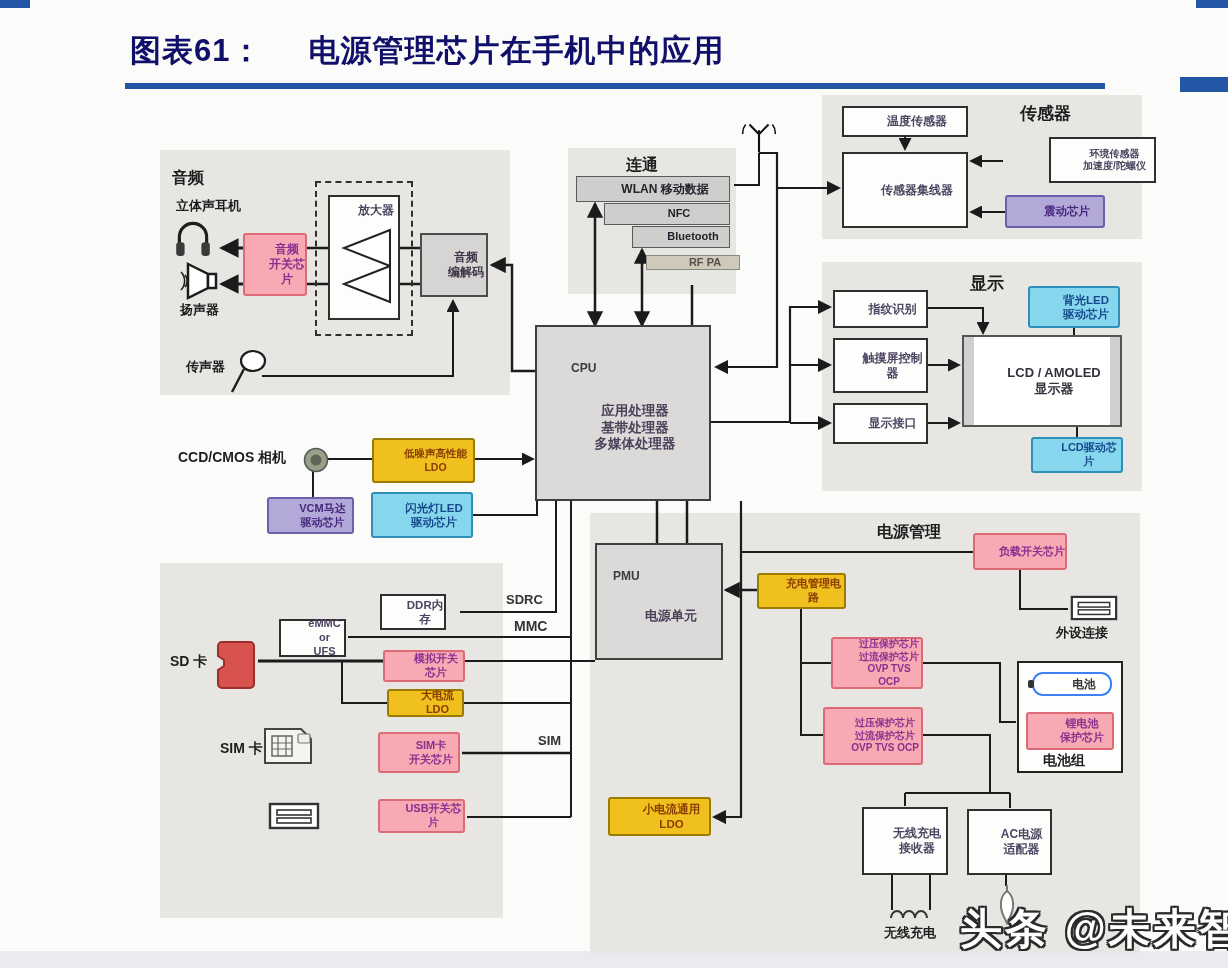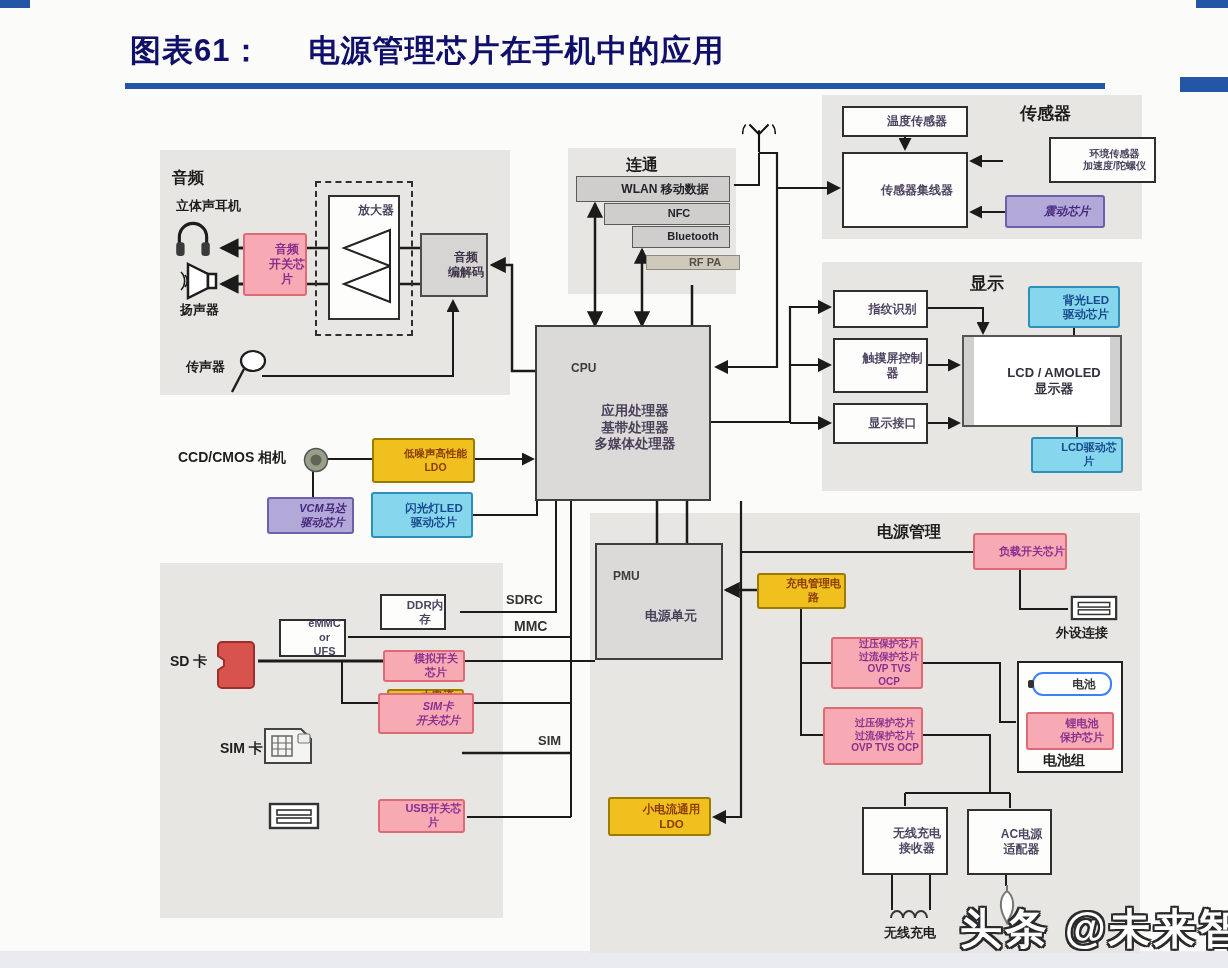--- a/index.html
+++ b/index.html
@@ -14,21 +14,21 @@
   .footer-bar{position:absolute;left:0;top:951px;width:1228px;height:17px;background:#e9ebf1;}
   .panel{position:absolute;background:#e7e6e3;z-index:1;}
   .wires{position:absolute;left:0;top:0;z-index:2;pointer-events:none;}
   .node{position:absolute;display:flex;align-items:center;justify-content:center;text-align:center;
         box-sizing:border-box;z-index:3;white-space:pre-line;line-height:1.25;font-size:12px;padding-left:24px;}
   .node .txt{white-space:pre-line;}
   .node .ttl{position:absolute;left:16px;top:24px;font-weight:bold;font-size:12px;color:#3c3c3c;}
   .pink{background:#f7a9b4;border:2px solid #dd6b76;color:#8b2f8f;font-weight:bold;border-radius:3px;}
   .yellow{background:#f0c01f;border:2px solid #9c7c00;color:#8a3c00;font-weight:bold;border-radius:3px;justify-content:center;}
   .cyan{background:#86d7ee;border:2px solid #2e8fb8;color:#174a8c;font-weight:bold;border-radius:3px;}
-  .purple{background:#b3a9d9;border:2px solid #6d5fa9;color:#46267c;font-weight:bold;border-radius:3px;font-style:italic;}
+  .purple{background:#b3a9d9;border:2px solid #6d5fa9;color:#46267c;font-weight:bold;border-radius:3px;}
   .gray{background:#d6d5d3;border:2px solid #4c4c4c;color:#3f3548;font-weight:bold;}
   .graybig{background:#dbdad8;border:2px solid #3f3f3f;color:#49425a;font-weight:bold;padding-top:30px;}
   .gbar{background:#cfcecc;border:1.5px solid #5a5a5a;color:#22222a;font-weight:bold;}
   .beige{background:#cec9ba;border:1.5px solid #8a8a80;color:#55504a;font-weight:bold;}
   .white{background:#fdfdfc;border:2px solid #2f2f2f;color:#4c4460;font-weight:bold;}
   .dashed{border:2px dashed #2f2f2f;background:transparent;z-index:2;}
   .top{align-items:flex-start;padding-top:6px;}
   .screen{background:#ffffff;border:2px solid #555;color:#35303d;font-weight:bold;
           box-shadow:inset 10px 0 0 #d0d0ce, inset -10px 0 0 #d0d0ce;}
   .battery{background:#fff;border:2px solid #3b82f6;border-radius:11px;color:#333;font-weight:bold;}
@@ -149,21 +149,21 @@
     <div class="node yellow" style="left: 372px; top: 438px; width: 103px; height: 45px; font-size: 10.5px;"><div class="txt">低噪声高性能LDO</div></div>
     <div class="node purple" style="left: 267px; top: 497px; width: 87px; height: 37px; font-size: 11px;"><div class="txt">VCM马达
 驱动芯片</div></div>
     <div class="node cyan" style="left: 371px; top: 492px; width: 102px; height: 46px; font-size: 11.5px;"><div class="txt">闪光灯LED
 驱动芯片</div></div>
     <div class="node white" style="left: 380px; top: 594px; width: 66px; height: 36px; font-size: 11.5px;"><div class="txt">DDR内存</div></div>
     <div class="node white" style="left: 279px; top: 619px; width: 67px; height: 38px; font-size: 11px;"><div class="txt">eMMC or
 UFS</div></div>
     <div class="node pink" style="left: 383px; top: 650px; width: 82px; height: 32px; font-size: 11px;"><div class="txt">模拟开关芯片</div></div>
     <div class="node yellow" style="left: 387px; top: 689px; width: 77px; height: 28px; font-size: 11px;"><div class="txt">大电流LDO</div></div>
-    <div class="node pink" style="left: 378px; top: 693px; width: 96px; height: 41px; font-size: 11px; font-style: italic;"><div class="txt">SIM卡
+    <div class="node pink" style="left: 378px; top: 732px; width: 82px; height: 41px; font-size: 11px;"><div class="txt">SIM卡
 开关芯片</div></div>
     <div class="node pink" style="left: 378px; top: 799px; width: 87px; height: 34px; font-size: 11px;"><div class="txt">USB开关芯片</div></div>
     <div class="node graybig" style="left: 595px; top: 543px; width: 128px; height: 117px; font-size: 13px;"><span class="ttl" style="left: 16px; top: 24px;">PMU</span><div class="txt">电源单元</div></div>
     <div class="node yellow" style="left: 757px; top: 573px; width: 89px; height: 36px; font-size: 11px;"><div class="txt">充电管理电路</div></div>
     <div class="node pink" style="left: 973px; top: 533px; width: 94px; height: 37px; font-size: 11px;"><div class="txt">负载开关芯片</div></div>
     <div class="node pink" style="left: 831px; top: 637px; width: 92px; height: 52px; font-size: 10px;"><div class="txt">过压保护芯片
 过流保护芯片
 OVP TVS OCP</div></div>
     <div class="node pink" style="left: 823px; top: 707px; width: 100px; height: 58px; font-size: 10px;"><div class="txt">过压保护芯片
 过流保护芯片

